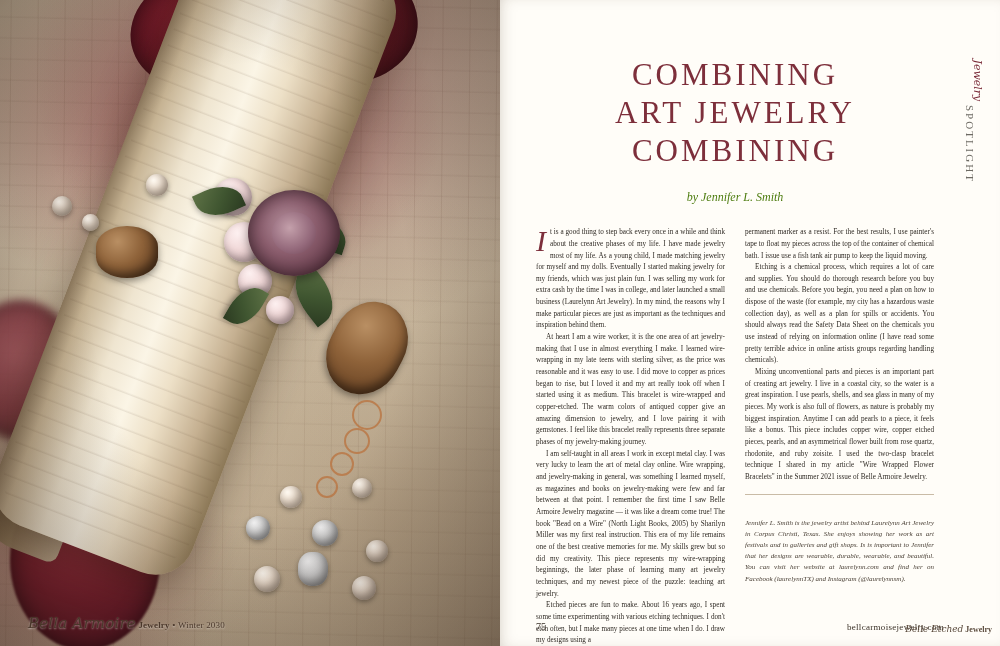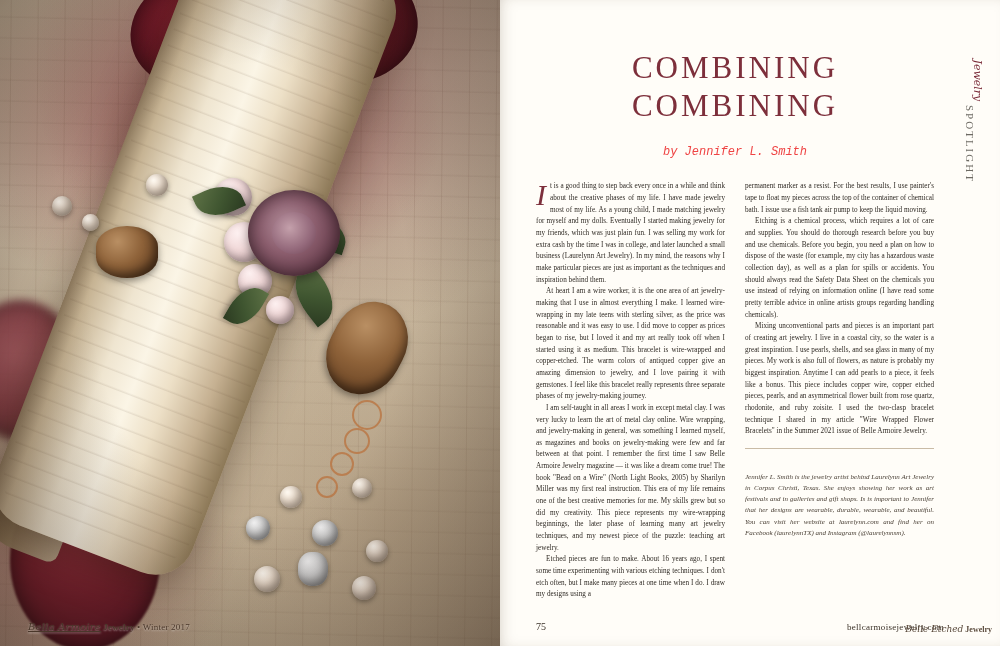--- a/index.html
+++ b/index.html
@@ -162,22 +162,21 @@
     position: absolute;
     left: 28px; bottom: 14px;
     color: #4a372a;
     font-size: 9px;
     letter-spacing: .2px;
     text-shadow: 0 1px 2px rgba(255,255,255,0.5);
   }
   .left-footer .brand-script {
     font-family: "DejaVu Serif", serif;
     font-style: italic;
-    font-size: 10px;
-    text-decoration: underline;
+    font-size: 15px;
   }
   .left-footer .brand-bold { font-weight: bold; }
 
   
   .page-right {
     position: absolute;
     left: 500px; top: 0;
     width: 500px; height: 646px;
     background: #fffdf8;
     box-shadow: inset 6px 0 18px -10px rgba(60,40,20,0.35);
@@ -209,41 +208,40 @@
   .side-tab .tab-caps {
     display: block;
     font-size: 11px;
     letter-spacing: 2px;
     writing-mode: vertical-rl;
     color: #6d6a63;
   }
 
   .article {
     position: absolute;
-    left: 36px; top: 5px;
+    left: 36px; top: 12px;
     width: 398px; height: 614px;
   }
   .headline {
     margin-top: 44px;
     text-align: center;
     color: #7d2f3b;
     font-family: "Liberation Serif", serif;
     font-weight: normal;
     letter-spacing: 3px;
     line-height: 1.22;
     font-size: 31px;
   }
   .headline span { display: block; }
   .byline {
     margin-top: 18px;
     text-align: center;
     font-style: italic;
     font-size: 12px;
-    color: #ef4444;
-    font-family: Liberation Mono, monospace;
+    color: #4d7c0f;
   }
 
   .columns {
     margin-top: 22px;
     display: flex;
     gap: 20px;
   }
   .col {
     width: 189px;
     font-size: 7.2px;
@@ -351,37 +349,38 @@
       <div class="bead pearl" style="left:366px; top:540px; width:22px; height:22px;"></div>
       <div class="bead pearl" style="left:352px; top:576px; width:24px; height:24px;"></div>
     </div>
 
     <div class="vignette"></div>
 
     <div class="left-footer">
       <span class="brand-script">Bella Armoire</span>
       <span class="brand-bold">Jewelry</span>
       <span>•</span>
-      <span>Winter 2017</span>
+      <span>Winter 2030</span>
     </div>
   </div>
 
   <div class="gutter-shadow"></div>
 
   <div class="page-right">
 
     <div class="side-tab">
       <span class="tab-script">Jewelry</span>
       <span class="tab-caps">SPOTLIGHT</span>
     </div>
 
     <div class="article">
 
       <h1 class="headline">
         <span>COMBINING</span>
+        <span>ART JEWELRY</span>
         <span>COMBINING</span>
       </h1>
 
       <div class="byline">by Jennifer L. Smith</div>
 
       <div class="columns">
 
         <div class="col">
           <p class="first">
             <span class="dropcap">I</span><span>t is a good thing to step back every once in a while and think about the creative phases of my life. I have made jewelry most of my life. As a young child, I made matching jewelry for myself and my dolls. Eventually I started making jewelry for my friends, which was just plain fun. I was selling my work for extra cash by the time I was in college, and later launched a small business (Laurelynn Art Jewelry). In my mind, the reasons why I make particular pieces are just as important as the techniques and inspiration behind them.</span>

